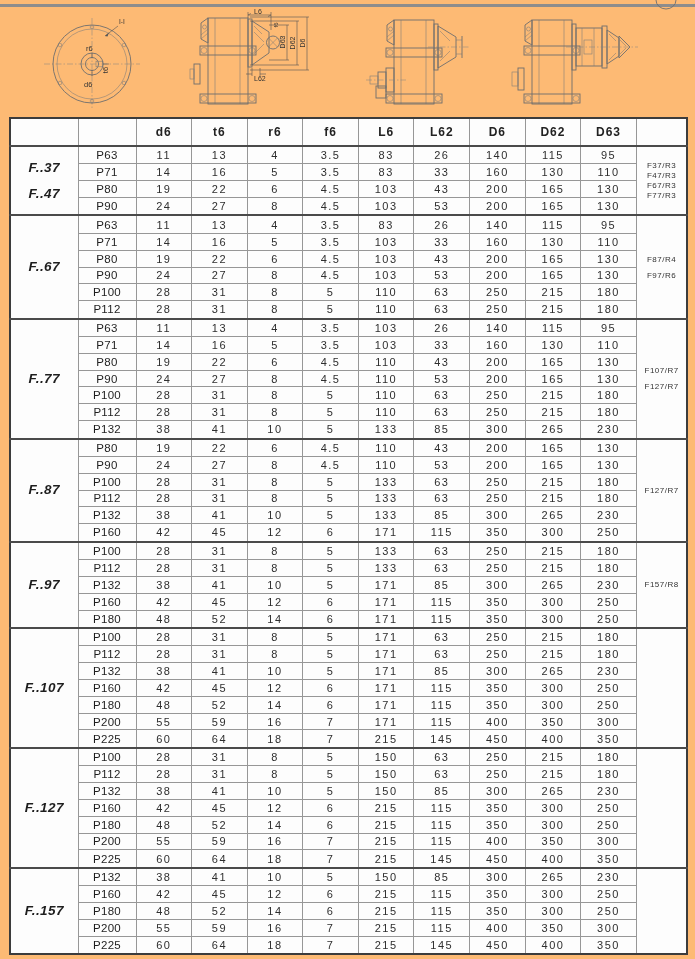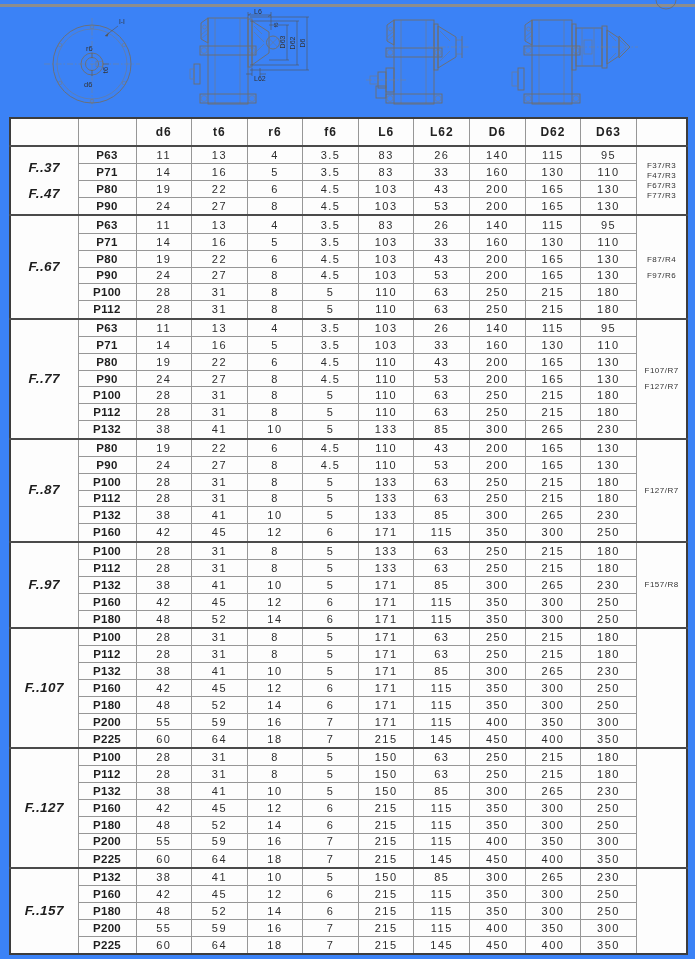--- a/index.html
+++ b/index.html
@@ -1,16 +1,16 @@
 <!DOCTYPE html>
 <html><head>
 <meta charset="utf-8">
 <style>
   html,body{margin:0;padding:0;background:#ffffff;}
-  .page{position:relative;width:695px;height:959px;background:#3b82f6;overflow:hidden;
+  .page{position:relative;width:695px;height:959px;background:#fdba74;overflow:hidden;
         font-family:"Liberation Sans",sans-serif;color:#2b2b2b;}
   .top-rule{position:absolute;left:0;top:4px;width:695px;height:3px;background:#8d8d8d;}
   .corner-mark{position:absolute;left:650px;top:0;}
   .drawing{position:absolute;}
   svg text{font-family:"Liberation Sans",sans-serif;fill:#333;}
   .outline{stroke:#6e6e6e;stroke-width:0.9;fill:none;}
   .thin{stroke:#7a7a7a;stroke-width:0.55;fill:none;}
   .dim{stroke:#555;stroke-width:0.6;fill:none;}
   .hatch{stroke:#777;stroke-width:0.5;fill:none;}
   .cl{stroke:#808080;stroke-width:0.5;fill:none;stroke-dasharray:6 2 1.5 2;}
@@ -18,21 +18,21 @@
   table.dims{position:absolute;left:9px;top:117px;width:677px;height:838px;
        border-collapse:collapse;table-layout:fixed;border:2px solid #3c3c3c;background:#fdfdfd;}
   table.dims td{border:1px solid #979797;text-align:center;vertical-align:middle;
        padding:0;overflow:hidden;}
   td.hdr{font-weight:bold;font-size:12px;letter-spacing:1px;height:26px;
        border-bottom:2px solid #4a4a4a;color:#222;}
   tr.gstart td{border-top:2px solid #4a4a4a;}
   td.glabel{font-weight:bold;font-size:13.5px;letter-spacing:0.4px;text-align:left;
        padding-left:13px;color:#1e1e1e;}
   td.glabel div{line-height:1.9;font-style:italic;}
-  td.pcell{font-weight:bold;font-size:11.5px;letter-spacing:0.3px;color:#1e1e1e;}
+  td.pcell{font-weight:normal;font-size:11.5px;letter-spacing:0.3px;color:#1e1e1e;}
   td.vcell{font-size:11px;letter-spacing:1.5px;color:#2e2e2e;}
   td.combo{font-size:8px;letter-spacing:0.5px;color:#333;}
   td.combo.tight div{margin:1px 0;}
   td.combo.loose div{margin:7px 0;}
 </style>
 </head>
 <body>
 
 <div class="page">
 

